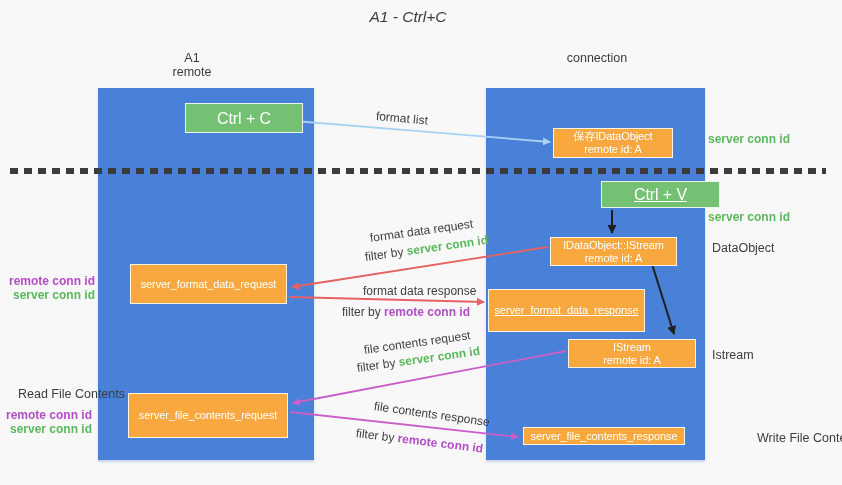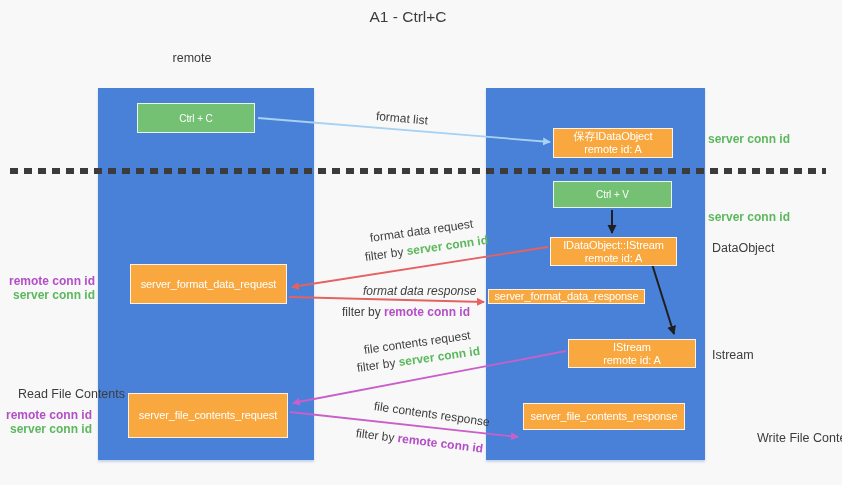--- a/index.html
+++ b/index.html
@@ -5,21 +5,21 @@
   html,body{margin:0;padding:0;}
   body{
     width:842px;height:485px;position:relative;overflow:hidden;
     background:var(--background,#f8f8f9);
     font-family:"Liberation Sans",sans-serif;
     color:var(--text-dark,#3c3c3c);
   }
   .abs{position:absolute;}
   .title{
     left:308px;top:7px;width:200px;text-align:center;
-    font-size:15.5px;line-height:19px;color:var(--text-dark,#3c3c3c);
+    font-size:15.5px;line-height:19px;color:var(--text-dark,#3c3c3c);font-style:italic;
   }
   .col-header{
     width:120px;text-align:center;font-size:12.5px;line-height:14px;
     color:var(--text-dark,#3c3c3c);
   }
   .lifeline{
     background:var(--lifeline-blue,#4a81d8);
     box-shadow:0 2px 2px rgba(160,180,220,.55);
   }
   .dotted{
@@ -27,21 +27,21 @@
     background-image:repeating-linear-gradient(to right,
       var(--dotted-line,#3b3b3b) 0px,var(--dotted-line,#3b3b3b) 8px,
       transparent 8px,transparent 14px);
   }
   .box{
     display:flex;flex-direction:column;align-items:center;justify-content:center;
     box-sizing:border-box;border:1px solid rgba(255,255,255,.85);
     color:#fff;text-align:center;font-size:11px;line-height:13px;
     white-space:nowrap;letter-spacing:-0.1px;
   }
-  .box.green{background:var(--box-green,#74c174);font-size:10px;}
+  .box.green{background:var(--box-green,#74c174);font-size:16px;margin-left:48px;}
   .box.orange{background:var(--box-orange,#f8a83e);}
   .flabel{font-size:12px;color:#3f3f3f;white-space:nowrap;transform-origin:left center;}
   .green-t{color:var(--conn-id-green,#5cb85c);font-weight:bold;}
   .purple-t{color:var(--conn-id-purple,#b44ec6);font-weight:bold;}
   .side-dark{font-size:12.5px;color:var(--text-dark,#3c3c3c);white-space:nowrap;}
   .conn-stack{width:95px;text-align:right;font-size:12px;line-height:14px;font-weight:bold;white-space:nowrap;}
   svg.arrows{left:0;top:0;pointer-events:none;}
   .l-blue{stroke:var(--arrow-light-blue,#a8d2f2);stroke-width:1.8;}
   .l-red{stroke:var(--arrow-red,#e66161);stroke-width:1.8;}
   .l-mag{stroke:var(--arrow-magenta,#c95fc9);stroke-width:1.8;}
@@ -52,23 +52,25 @@
   .mf-blk{fill:var(--arrow-black,#1f1f1f);}
 </style>
 </head>
 <body>
 
 <div class="abs title">
   <div>A1 - Ctrl+C</div>
 </div>
 
 <div class="abs col-header" style="left:132px;top:51px;">
+  <div>A1</div>
   <div>remote</div>
 </div>
 <div class="abs col-header" style="left:537px;top:51px;">
+  <div>connection</div>
 </div>
 
 <div class="abs lifeline" style="left:98px;top:88px;width:216px;height:372px;"></div>
 <div class="abs lifeline" style="left:486px;top:88px;width:219px;height:372px;"></div>
 
 <div class="abs dotted"></div>
 
 <svg class="abs arrows" width="842" height="485" viewBox="0 0 842 485">
   <defs>
     <marker id="m-blue" markerWidth="9" markerHeight="9" refX="7" refY="4" orient="auto" markerUnits="userSpaceOnUse">
@@ -93,51 +95,51 @@
   <line class="l-mag" x1="290" y1="412" x2="518" y2="437" marker-end="url(#m-mag)"></line>
 </svg>
 
 <div class="abs box green" style="left:137px;top:103px;width:118px;height:30px;">
   <div>Ctrl + C</div>
 </div>
 <div class="abs box orange" style="left:553px;top:128px;width:120px;height:30px;">
   <div>保存IDataObject</div>
   <div>remote id: A</div>
 </div>
-<div class="abs box green" style="left:553px;top:181px;width:119px;height:27px;">
+<div class="abs box green" style="left:553px;top:181px;width:119px;height:27px;text-decoration:underline;">
   <div>Ctrl + V</div>
 </div>
 <div class="abs box orange" style="left:550px;top:237px;width:127px;height:29px;">
   <div>IDataObject::IStream</div>
   <div>remote id: A</div>
 </div>
 <div class="abs box orange" style="left:130px;top:264px;width:157px;height:40px;">
   <div>server_format_data_request</div>
 </div>
-<div class="abs box orange" style="left:488px;top:289px;width:157px;height:15px;">
+<div class="abs box orange" style="left:488px;top:289px;width:157px;height:43px;text-decoration:underline;">
   <div>server_format_data_response</div>
 </div>
 <div class="abs box orange" style="left:568px;top:339px;width:128px;height:29px;">
   <div>IStream</div>
   <div>remote id: A</div>
 </div>
 <div class="abs box orange" style="left:128px;top:393px;width:160px;height:45px;">
   <div>server_file_contents_request</div>
 </div>
-<div class="abs box orange" style="left:523px;top:403px;width:162px;height:27px;">
+<div class="abs box orange" style="left:523px;top:427px;width:162px;height:18px;">
   <div>server_file_contents_response</div>
 </div>
 
 <div class="abs flabel" style="left:376px;top:109px;transform:rotate(5deg);">format list</div>
 
 <div class="abs flabel" style="left:370px;top:231px;transform:rotate(-8deg);">format data request</div>
 <div class="abs flabel" style="left:365px;top:250px;transform:rotate(-8deg);">
   <span>filter by </span><span class="green-t">server conn id</span>
 </div>
-<div class="abs flabel" style="left:363px;top:284px;font-style:italic;">format data response</div>
+<div class="abs flabel" style="left:363px;top:284px;">format data response</div>
 <div class="abs flabel" style="left:342px;top:305px;">
   <span>filter by </span><span class="purple-t">remote conn id</span>
 </div>
 
 <div class="abs flabel" style="left:364px;top:343px;transform:rotate(-8deg);">file contents request</div>
 <div class="abs flabel" style="left:357px;top:361px;transform:rotate(-8deg);">
   <span>filter by </span><span class="green-t">server conn id</span>
 </div>
 <div class="abs flabel" style="left:374px;top:399px;transform:rotate(8deg);">file contents response</div>
 <div class="abs flabel" style="left:356px;top:426px;transform:rotate(7deg);">

